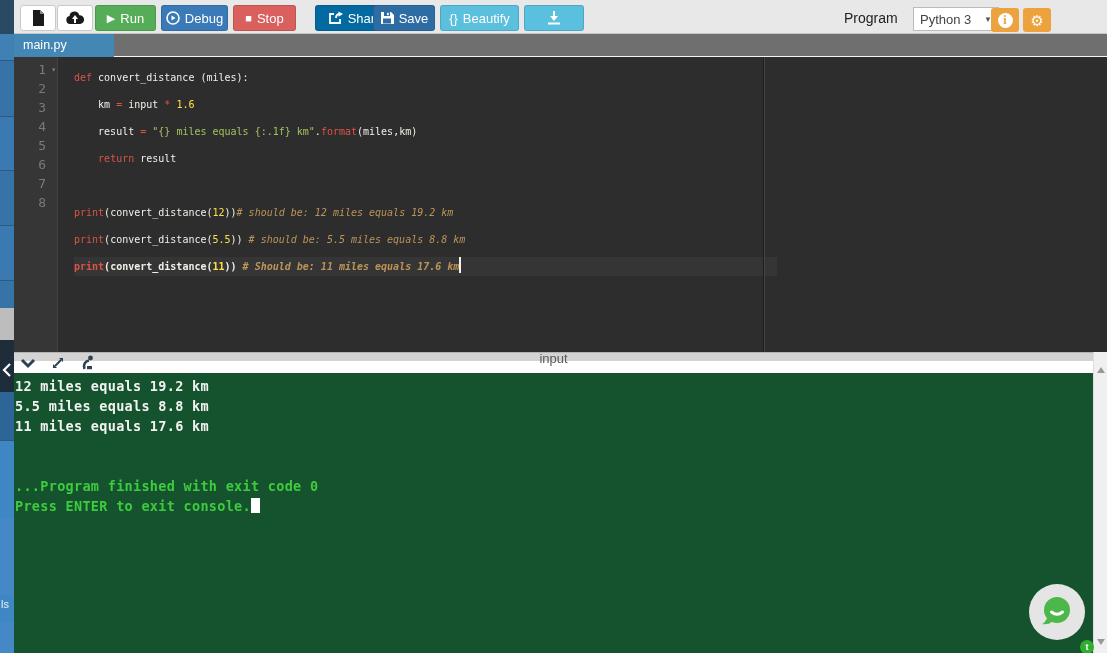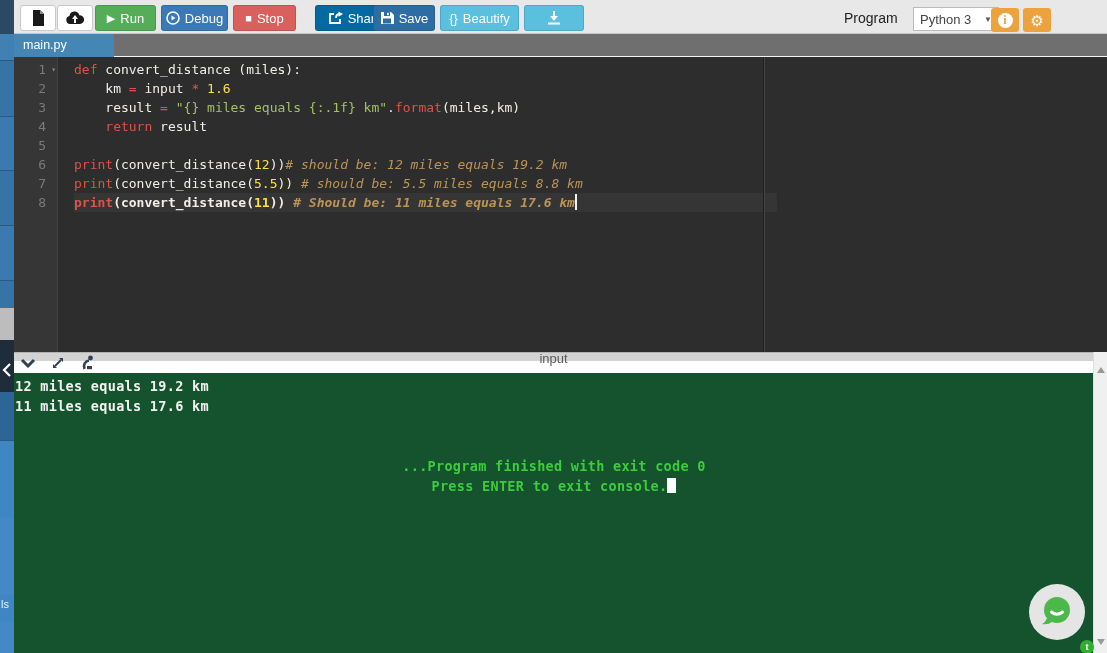--- a/index.html
+++ b/index.html
@@ -40,21 +40,21 @@
 
   
   .editor{position:absolute;left:14px;top:57px;width:1093px;height:295px;background:#2d2d2d;cursor:text;}
   .gutter{position:absolute;left:0;top:0;width:44px;height:295px;background:#363636;
           border-right:1px solid #424242;padding-top:3px;}
   .gutter-line{position:relative;height:19px;line-height:19px;text-align:right;padding-right:11px;
                color:#7a7a7a;font-family:"DejaVu Sans Mono",monospace;font-size:13px;}
   .gutter-line .fold{position:absolute;right:1px;top:0;font-size:8px;color:#8a8a8a;cursor:pointer;}
   .codepane{position:absolute;left:44px;top:0;width:719px;height:295px;padding:3px 0 0 16px;}
   .code-line{height:19px;line-height:19px;white-space:pre;
-             font-family:"DejaVu Sans Mono",monospace;font-size:13px;}
+             font-family:"DejaVu Sans Mono",monospace;font-size:10px;margin-top:8px;}
   .code-line.active{background:#353535;font-weight:bold;}
   .tk-kw{color:#dd5345;} .tk-pl{color:#f2efe8;} .tk-str{color:#a5c261;}
   .tk-num{color:#fde047;} .tk-com{color:#bc9458;font-style:italic;}
   .caret{display:inline-block;width:2px;height:16px;background:#f2f2f2;vertical-align:-3px;}
   .vdivider{position:absolute;left:763px;top:57px;width:2px;height:295px;background:#1e1e1e;
             border-right:1px solid #454545;cursor:col-resize;}
 
   
   .splitter{position:absolute;left:14px;top:352px;width:1079px;height:9px;background:#d3d3d3;
             border-top:1px solid #b3b3b3;}
@@ -63,21 +63,21 @@
                font-size:13px;color:#5a5a5a;pointer-events:none;}
   .cicons{position:absolute;left:20px;top:354px;display:flex;gap:14px;align-items:center;}
   .cicon{cursor:pointer;}
 
   
   .console{position:absolute;left:14px;top:373px;width:1079px;height:280px;background:#14532d;
            padding:3px 0 0 1px;cursor:text;}
   .con-line{height:20px;line-height:20px;white-space:pre;font-family:"DejaVu Sans Mono",monospace;
             font-size:13.5px;font-weight:bold;letter-spacing:.3px;}
   .con-line.out{color:#f2f2f2;}
-  .con-line.status{color:#3ecb3e;text-align:center;}
+  .con-line.status{color:#3ecb3e;}
   .block-cursor{display:inline-block;width:9px;height:15px;background:#fff;vertical-align:-2px;}
 
   
   .scrollbar{position:absolute;left:1093px;top:352px;width:14px;height:301px;background:#f0f0f0;
              border-left:1px solid #ddd;}
   .sb-up{position:absolute;left:1097px;top:367px;width:0;height:0;cursor:pointer;
          border-left:4px solid transparent;border-right:4px solid transparent;border-bottom:6px solid #999;}
   .sb-down{position:absolute;left:1097px;top:639px;width:0;height:0;cursor:pointer;
            border-left:4px solid transparent;border-right:4px solid transparent;border-top:6px solid #999;}
 
@@ -227,20 +227,21 @@
     </svg>
     <svg class="cicon" width="16" height="17" viewBox="0 0 16 17">
       <circle cx="10.5" cy="4" r="2.4" fill="#2f4154"></circle>
       <path d="M4.5 15c-1.5-4 .5-8 4.5-8.5" fill="none" stroke="#2f4154" stroke-width="2.6"></path>
       <rect x="7" y="12" width="5" height="3.2" fill="#2f4154"></rect>
     </svg>
   </div>
 
   <div class="console" id="console-out">
       <div class="con-line out"><span>12 miles equals 19.2 km</span></div>
+      <div class="con-line out"><span>5.5 miles equals 8.8 km</span></div>
       <div class="con-line out"><span>11 miles equals 17.6 km</span></div>
       <div class="con-line out"><span></span></div>
       <div class="con-line out"><span></span></div>
       <div class="con-line status"><span>...Program finished with exit code 0</span></div>
       <div class="con-line status"><span>Press ENTER to exit console.</span><span class="block-cursor"></span></div>
     </div>
 
   <div class="scrollbar"></div>
   <div class="sb-up"></div>
   <div class="sb-down"></div>

